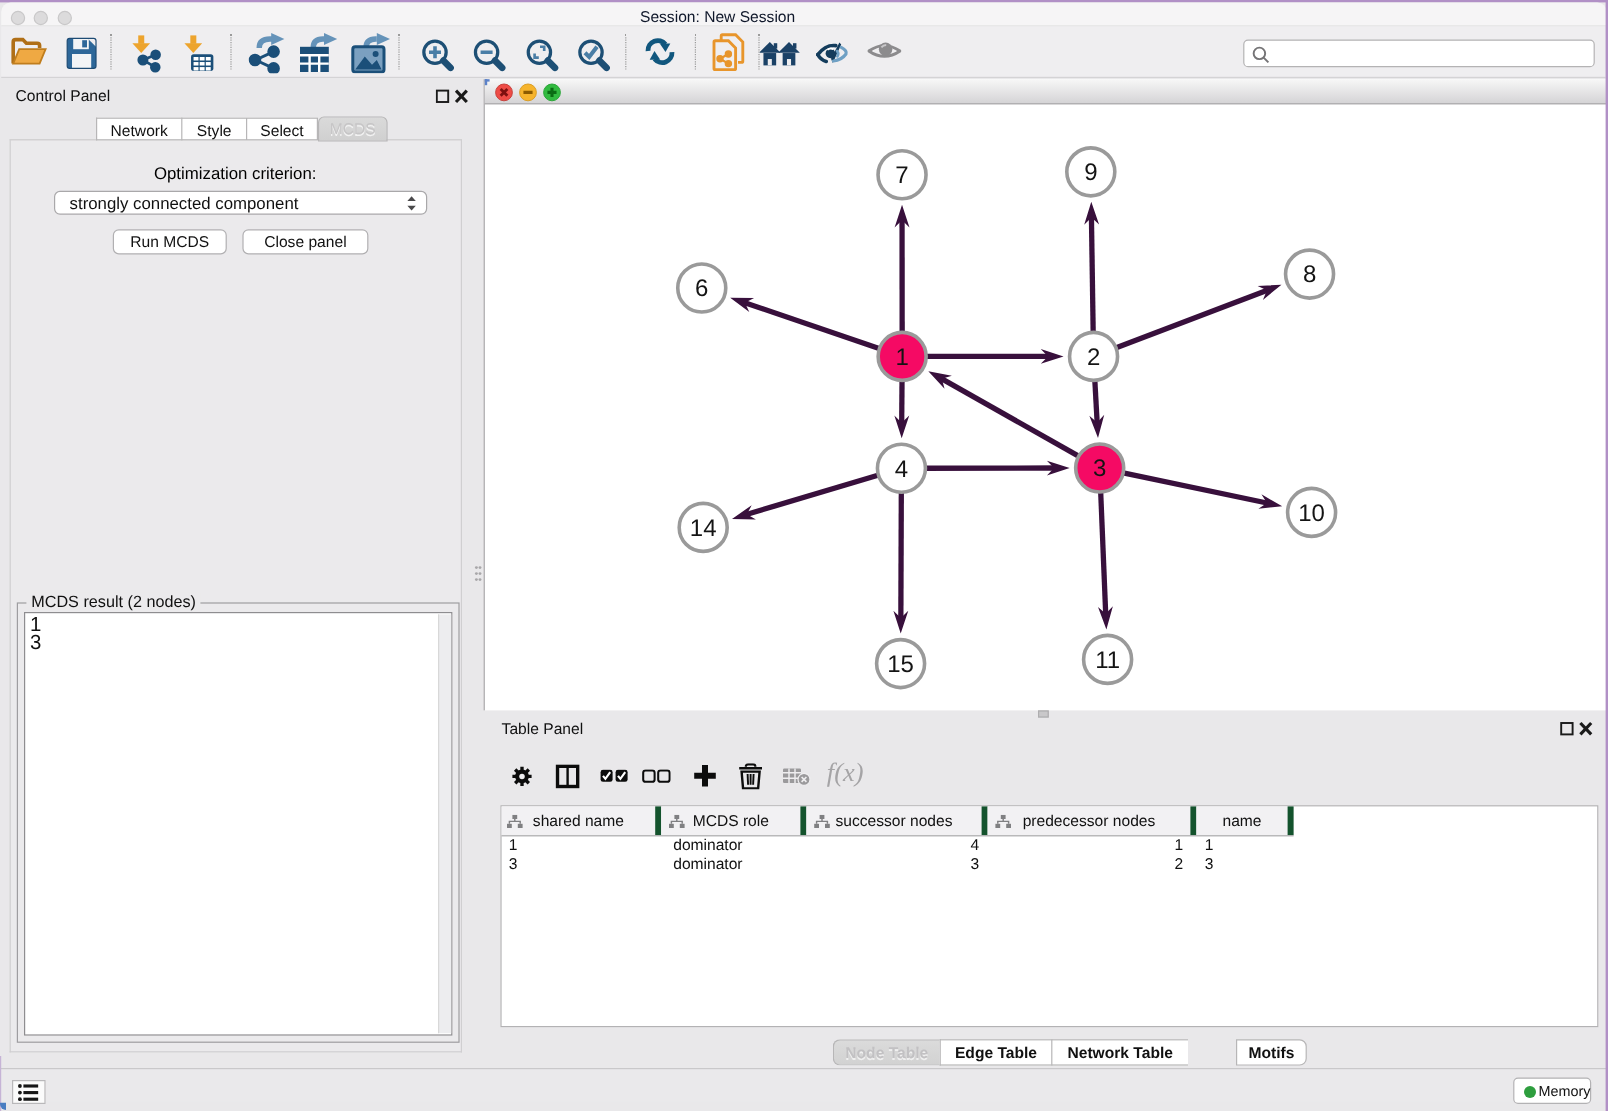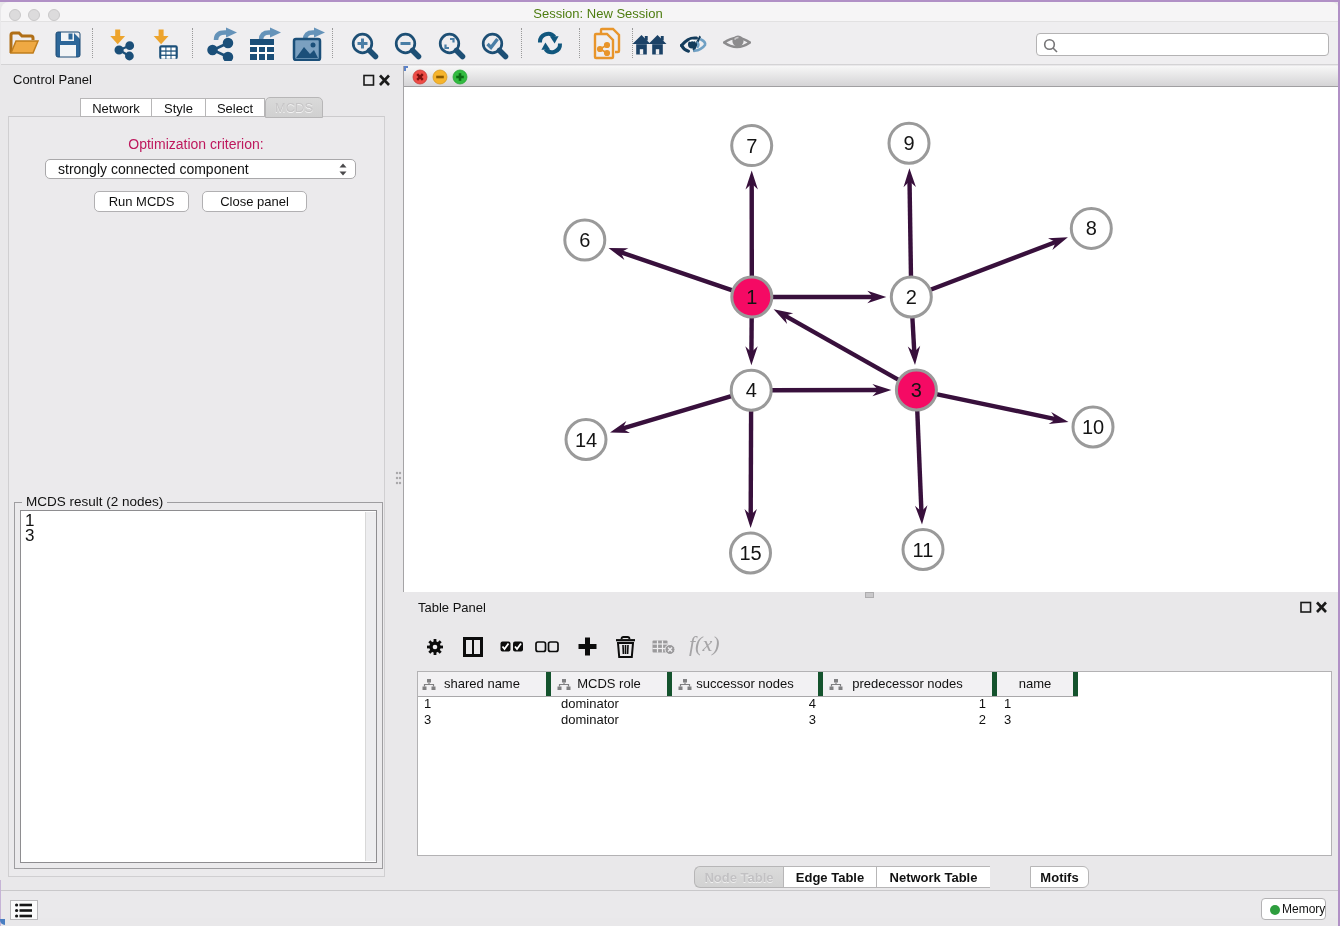--- a/index.html
+++ b/index.html
@@ -6,34 +6,34 @@
 html,body { width:1340px; height:926px; overflow:hidden; }
 body { font-family:"Liberation Sans", sans-serif; background:#e9e8ea; position:relative; }
 .abs { position:absolute; }
 
 #frame-top { left:0; top:0; width:1340px; height:2px; background:#b190c6; }
 #frame-right { right:0; top:0; width:2px; height:926px; background:#b190c6; z-index:50; }
 #frame-left { left:0; top:880px; width:1px; height:46px; background:#c6b4d6; z-index:50; }
 
 #titlebar { left:1px; top:2px; width:1338px; height:20px; background:#f6f5f6; border-radius:8px 8px 0 0; border-bottom:1px solid #e2e1e2; }
 .tl { position:absolute; top:7px; width:12px; height:12px; border-radius:50%; background:#dcdbdc; border:1px solid #c9c8c9; }
-#title-text { left:0; top:6px; width:1196px; text-align:center; font-size:13px; color:#4d7c0f; }
+#title-text { left:0; top:6px; width:1196px; text-align:center; font-size:13px; color:#0f172a; }
 
 #toolbar { left:1px; top:22px; width:1337px; height:43px; background:#efeef0; border-bottom:1px solid #d4d3d5; }
 .tbsep { position:absolute; top:6px; height:30px; width:1px; border-left:1px dotted #9a9a9a; }
 .ticon { position:absolute; top:5px; }
 #searchbox { position:absolute; left:1035px; top:11px; width:293px; height:23px; background:#fff; border:1px solid #b4b3b4; border-radius:4px; }
 
 #cp-title { left:13px; top:72px; font-size:13px; color:#111; }
 .winbtns { position:absolute; }
 #cp-tabs { left:0px; top:97px; }
 .tab { position:absolute; top:1px; height:19px; background:#fff; border:1px solid #b7b6b7; border-right:none; font-size:13px; text-align:center; line-height:19px; color:#111; }
 #tab-mcds { top:0; height:21px; background:linear-gradient(#dadada,#d0d0d0); color:#c6c5c6; text-shadow:0 1px 0 #f2f2f2; border:1px solid #b7b6b7; border-radius:5px 5px 0 0; }
 #cp-body { left:8px; top:116px; width:377px; height:761px; background:#ebeaec; border:1px solid #d0cfd1; border-top:1px solid #cccbcd; }
-#opt-label { left:0; top:136px; width:392px; text-align:center; font-size:14px; color:#be185d; }
+#opt-label { left:0; top:136px; width:392px; text-align:center; font-size:14px; color:#000000; }
 #cp-select { left:45px; top:159px; width:311px; height:20px; background:#fff; border:1px solid #a9a8aa; border-radius:5px; font-size:14px; color:#111; line-height:19px; padding-left:12px; }
 .btn { position:absolute; top:191px; height:21px; background:#fff; border:1px solid #b1b0b2; border-radius:5px; font-size:13px; color:#111; text-align:center; line-height:19px; }
 #mcds-box { left:14px; top:502px; width:369px; height:367px; border:1px solid #9e9da0; }
 #mcds-label { left:22px; top:494px; font-size:13.5px; color:#111; background:#ebeaec; padding:0 4px; }
 #mcds-inner { left:20px; top:510px; width:357px; height:353px; background:#fff; border:1px solid #8e8d90; }
 #mcds-scroll { left:344px; top:1px; width:11px; height:349px; background:#ededef; border-left:1px solid #d8d8d8; }
 
 #net-win { left:403px; top:66px; width:937px; height:526px; background:#fff; border-left:1px solid #a5a4a6; }
 #net-head { left:0; top:0; width:936px; height:21px; background:linear-gradient(#f7f7f7,#d5d4d6); border-bottom:1px solid #a09fa1; }
 #net-title { left:0; top:3px; width:936px; text-align:center; font-size:13px; font-weight:600; color:#1a1a1a; }

